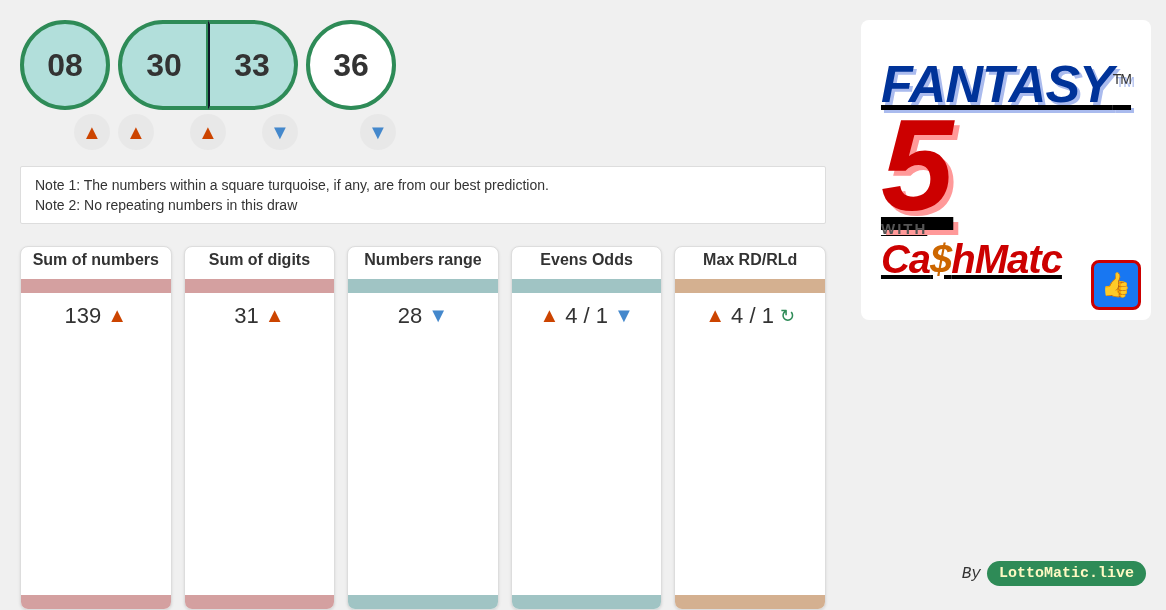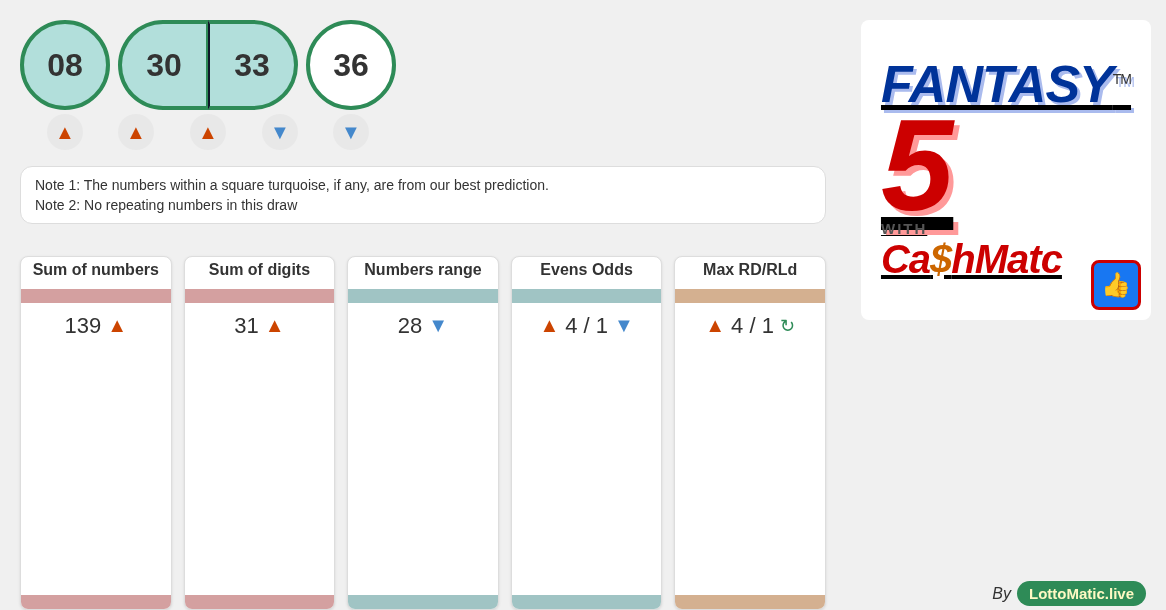--- a/index.html
+++ b/index.html
@@ -40,21 +40,21 @@
     .balls-row {
       display: flex;
       align-items: center;
       gap: 8px;
       margin-bottom: 16px;
     }
 
     .ball-container {
       display: flex;
       flex-direction: column;
-      align-items: center;
+      align-items: flex-end;
       gap: 4px;
     }
 
     .ball {
       width: 90px;
       height: 90px;
       border-radius: 50%;
       border: 4px solid #2e8b57;
       display: flex;
       align-items: center;
@@ -91,23 +91,23 @@
     }
 
     .arrow-down {
       color: #4488cc;
     }
 
     
     .notes-section {
       background: white;
       border: 1px solid #ddd;
-      border-radius: 12px;
+      border-radius: 2px;
       padding: 10px 14px;
-      margin-bottom: 16px;
+      margin-bottom: 6px;
       font-size: 14px;
       color: #333;
     }
 
     .note-line {
       margin-bottom: 4px;
     }
 
     .note-line:last-child {
       margin-bottom: 0;
@@ -203,26 +203,27 @@
       align-items: center;
       justify-content: center;
       cursor: pointer;
       font-size: 24px;
       color: white;
     }
 
     
     .attribution {
       position: absolute;
-      bottom: 4px;
+      bottom: 24px;
       right: 20px;
       display: flex;
       align-items: center;
       gap: 6px;
       font-size: 16px;
+      font-family: Liberation Mono, monospace;
     }
 
     .attribution-by {
       color: #333;
       font-style: italic;
     }
 
     .attribution-link {
       background: #2e8b57;
       color: #fef9c3;

